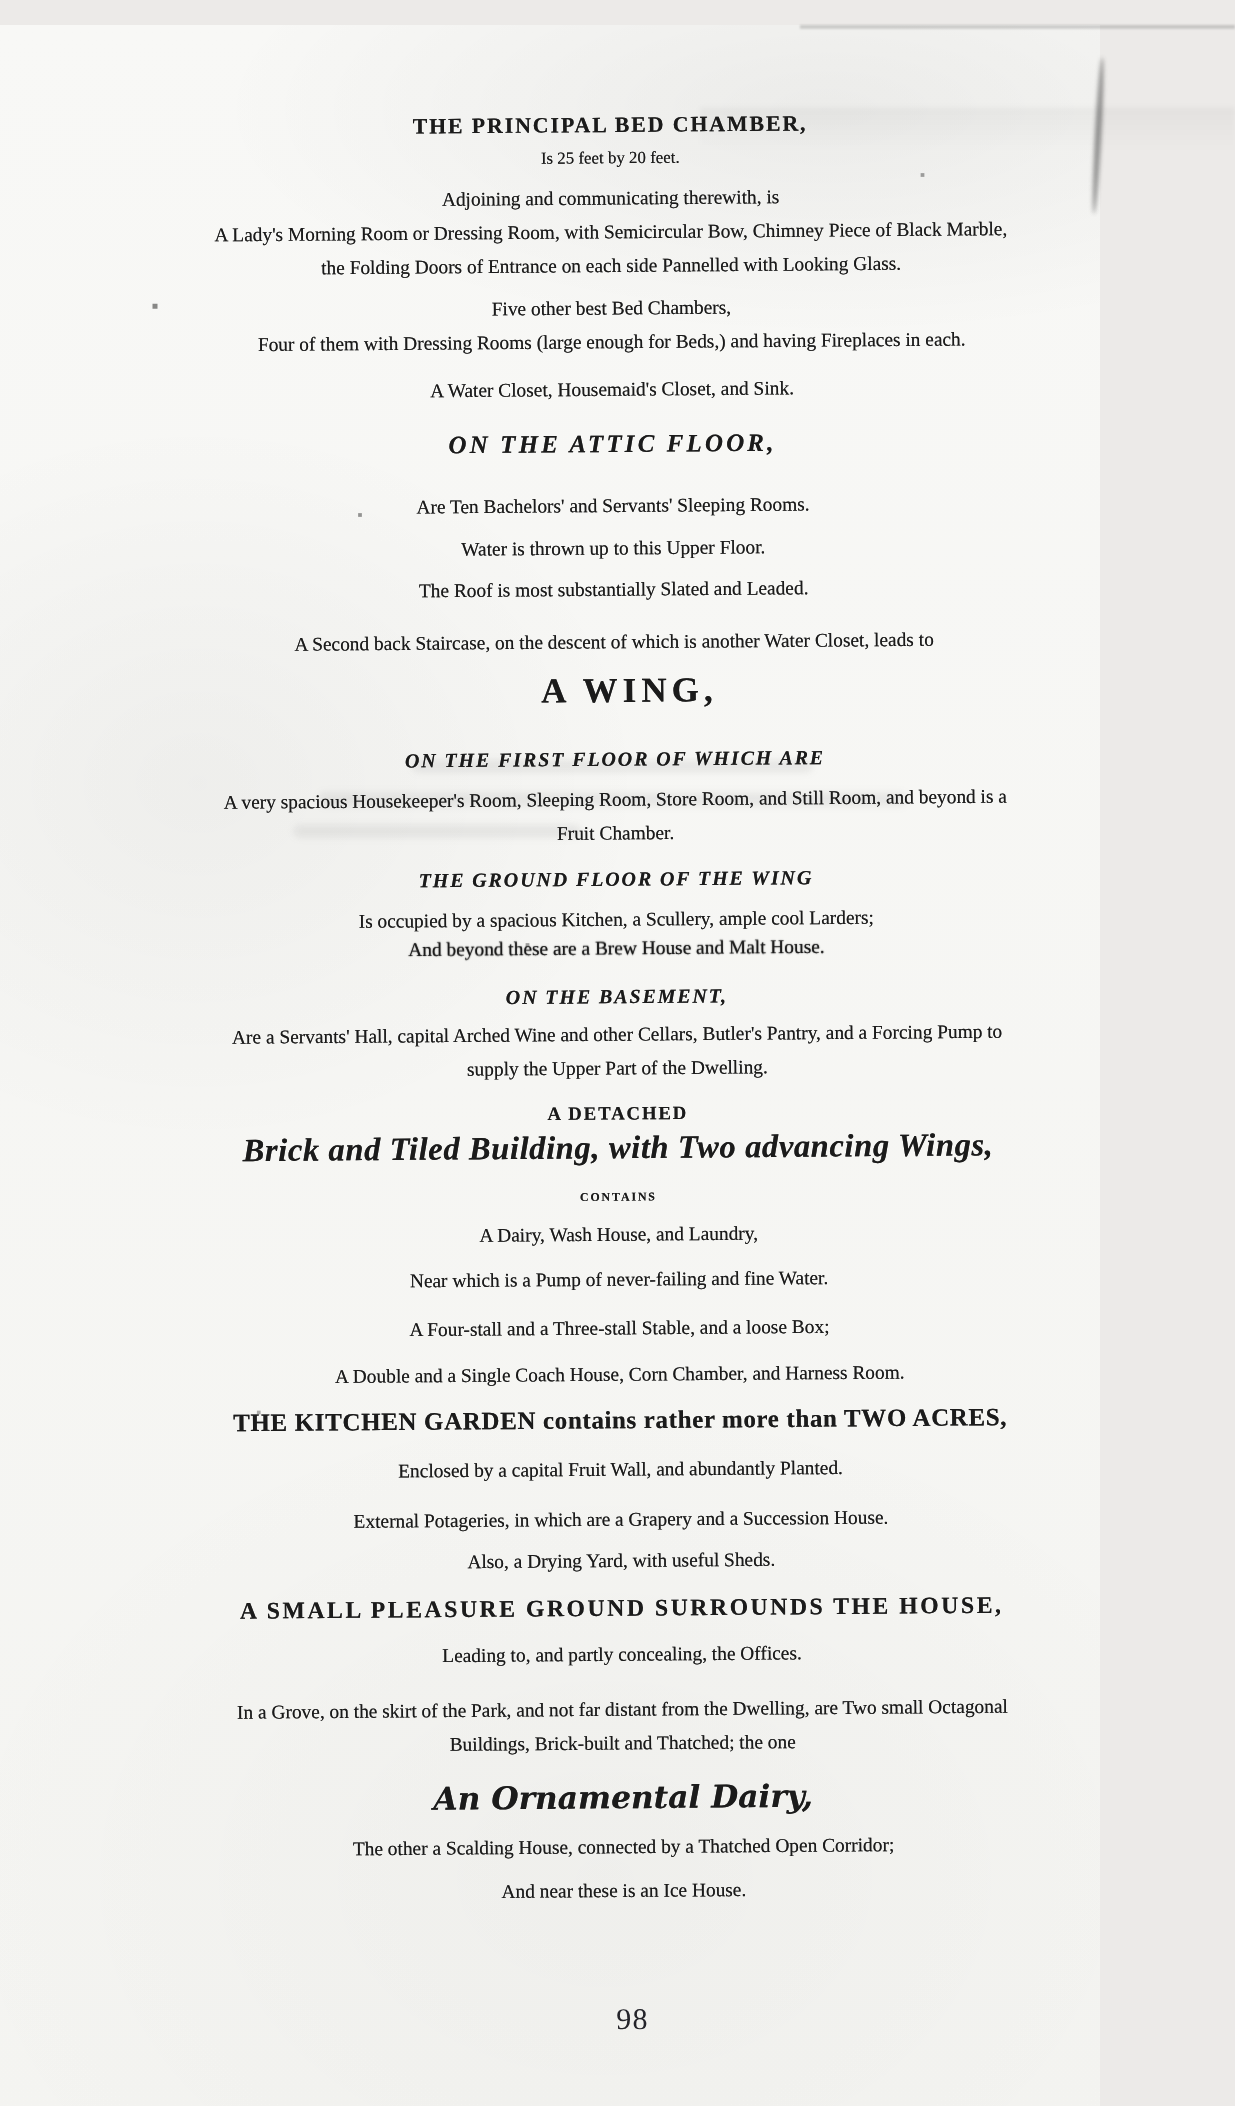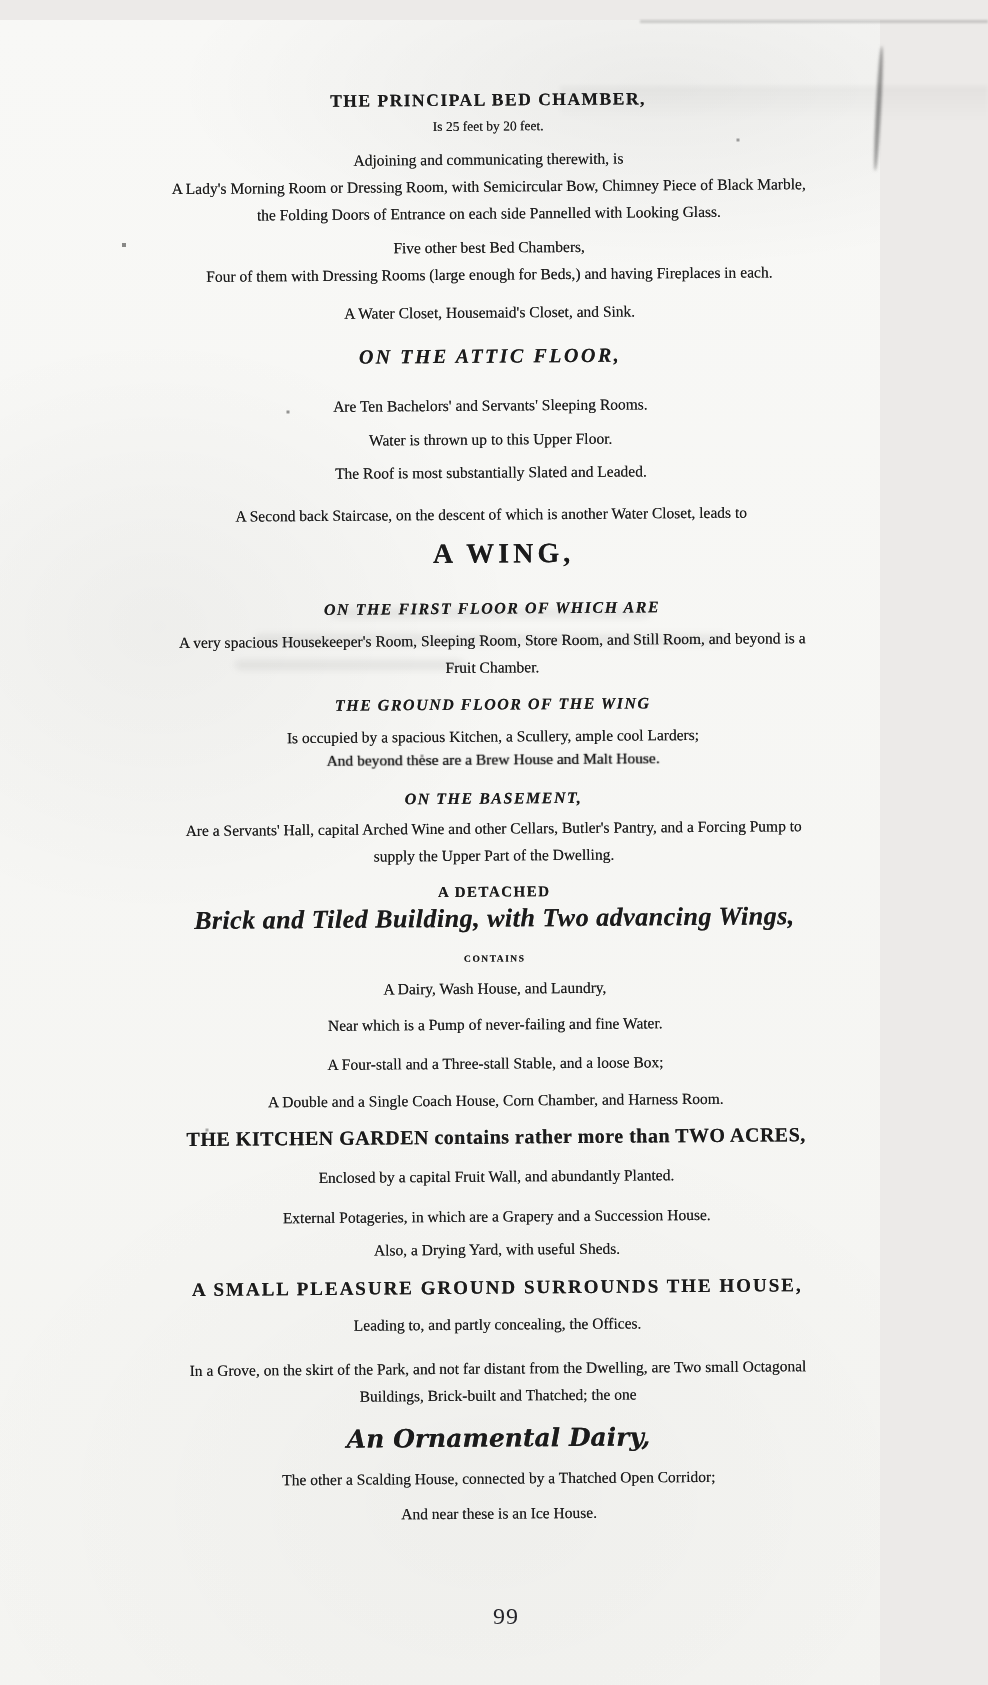--- a/index.html
+++ b/index.html
@@ -114,14 +114,14 @@
       <div class="line r-body" style="top: 1221px;">Also, a Drying Yard, with useful Sheds.</div>
       <div class="line r-big-bold2" style="top: 1257px;">A SMALL PLEASURE GROUND SURROUNDS THE HOUSE,</div>
       <div class="line r-body" style="top: 1296px;">Leading to, and partly concealing, the Offices.</div>
       <div class="line r-body" style="top: 1340px;">In a Grove, on the skirt of the Park, and not far distant from the Dwelling, are Two small Octagonal</div>
       <div class="line r-body" style="top: 1367px;">Buildings, Brick-built and Thatched; the one</div>
       <div class="line r-fancy" style="top: 1404px;">An Ornamental Dairy,</div>
       <div class="line r-body" style="top: 1450px;">The other a Scalding House, connected by a Thatched Open Corridor;</div>
       <div class="line r-body" style="top: 1485px;">And near these is an Ice House.</div>
     </div>
 
-  <div class="page-number">99</div>
+  <div class="page-number">98</div>
 </div>
 
 </body></html>

